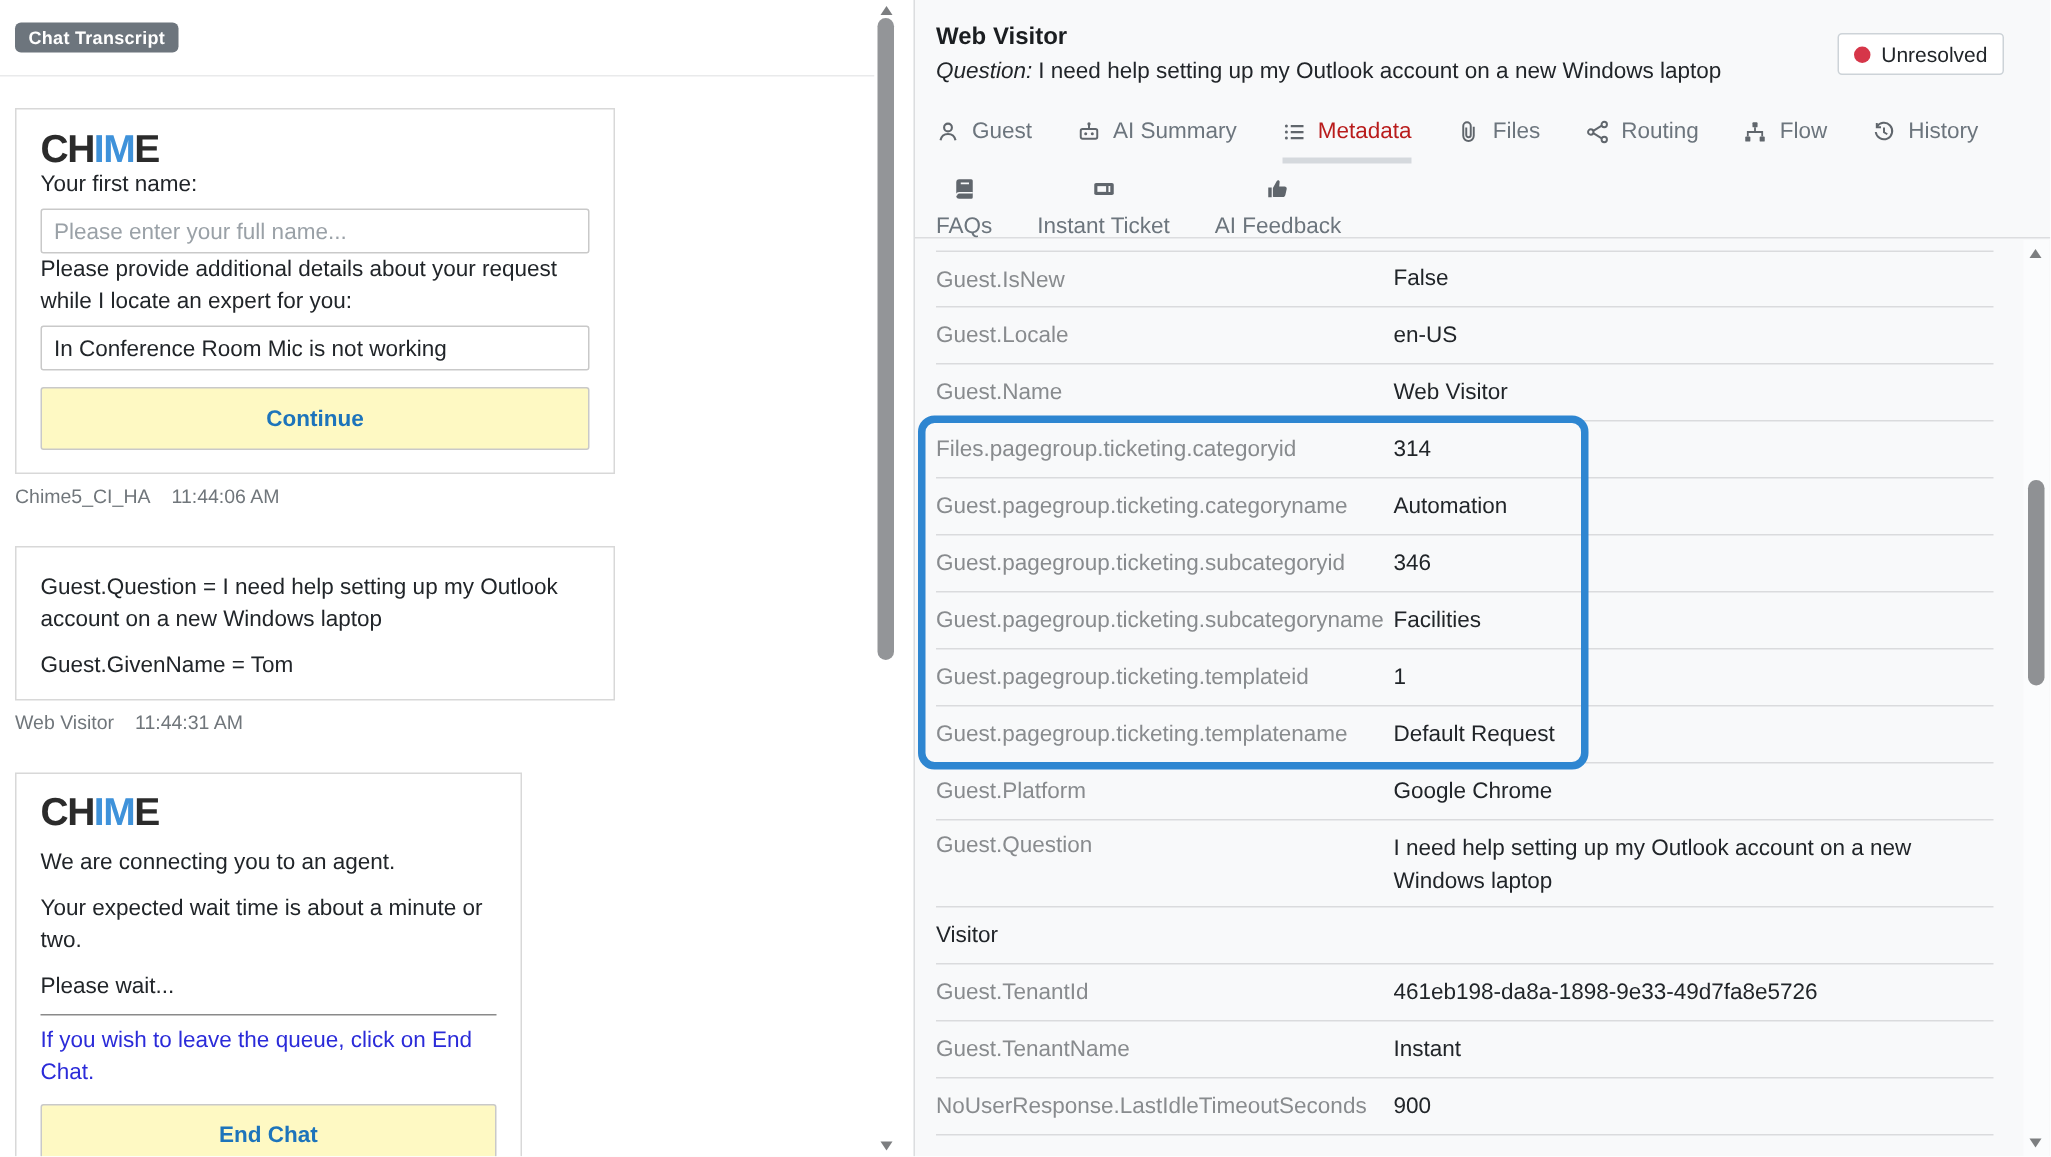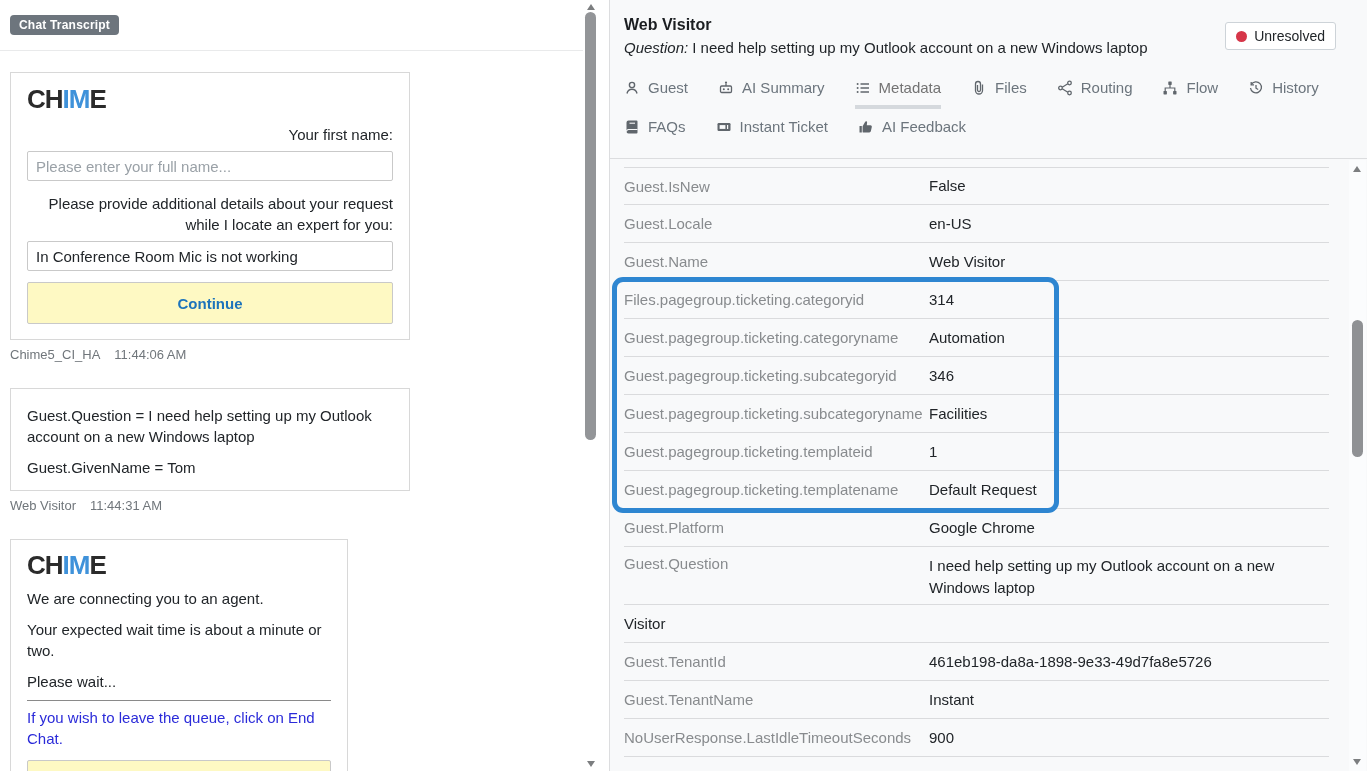--- a/index.html
+++ b/index.html
@@ -11,21 +11,21 @@
               padding-left:10px;box-sizing:border-box;overflow:hidden;}
   .badge-wrap{height:36px;}
   .transcript-badge{display:inline-block;margin-top:15px;background:#6d757d;color:#fff;
        font-size:12px;font-weight:bold;padding:3px 9px;border-radius:4px;letter-spacing:.2px;}
   .top-rule{position:absolute;left:0;top:50px;width:583px;height:1px;background:#e9eaeb;}
 
   .card{background:#fff;border:1px solid #d8d8d8;box-sizing:border-box;}
   .card1{width:400px;margin-top:36px;padding:13px 16px 15px;}
   .chime-logo{font-size:26px;line-height:26px;font-weight:800;letter-spacing:-1px;color:#2b2b2b;}
   .lg-blue{color:#3f92da;}
-  .prompt{font-size:15px;line-height:21px;color:#212529;margin-top:12px;text-align:right;}
+  .prompt{font-size:15px;line-height:21px;color:#212529;margin-top:0;}
   .tinput{display:block;width:100%;height:30px;border:1px solid #c9c9c9;border-radius:2px;
           font-size:15px;padding:0 8px;margin-top:6px;color:#212529;box-sizing:border-box;
           font-family:inherit;background:#fff;}
   .tinput::placeholder{color:#9aa1a7;}
   .cbtn{display:block;width:100%;height:42px;background:#fef9c3;border:1px solid #c9c9c9;
         border-radius:2px;color:#1d74bb;font-weight:bold;font-size:15px;margin-top:11px;
         font-family:inherit;cursor:pointer;}
   .meta-line{margin-top:7px;font-size:13px;color:#70767b;display:flex;gap:14px;}
 
   .card2{width:400px;margin-top:26px;padding:16px 16px 12px;font-size:15px;}
@@ -54,22 +54,22 @@
   .q-label{font-style:italic;margin-right:4px;}
   .status-badge{position:absolute;top:22px;right:31px;background:#fff;border:1px solid #cdd3d8;
        border-radius:3px;padding:5px 10px;font-size:14px;color:#212529;display:flex;
        align-items:center;gap:7px;cursor:pointer;}
   .dot{width:11px;height:11px;border-radius:50%;background:#d63649;}
 
   .tabs{display:flex;gap:30px;font-size:15px;color:#6c757d;align-items:flex-end;}
   .tabs1{margin-top:23px;}
   .tabs2{margin-top:9px;}
   .tab{display:flex;align-items:center;gap:8px;padding-bottom:9px;border-bottom:4px solid transparent;cursor:pointer;white-space:nowrap;}
-  .tabs2 .tab{padding-bottom:2px;}
-  .tab.active{border-bottom-color:#d5d9dd;color:#737373;}
+  .tabs2 .tab{padding-bottom:2px;flex-direction:column;}
+  .tab.active{border-bottom-color:#d5d9dd;color:#b91c1c;}
   .ticon{width:16px;height:16px;flex:none;color:#60666c;}
 
   .mtable{position:absolute;left:0;top:159px;width:758px;padding:8px 0 0 14px;box-sizing:border-box;}
   .mrow{display:flex;width:705px;height:38px;align-items:center;border-bottom:1px solid #dadbdd;box-sizing:border-box;}
   .mrow:first-child{border-top:1px solid #dadbdd;}
   .mrow.tall{height:58px;align-items:flex-start;padding-top:8px;}
   .mkey{width:305px;flex:none;font-size:15px;color:#888b8e;}
   .mval{width:400px;font-size:15px;color:#212529;line-height:22px;}
 
   .hlbox{position:absolute;left:2px;top:277px;width:447px;height:236px;border:5px solid #2e86d1;

